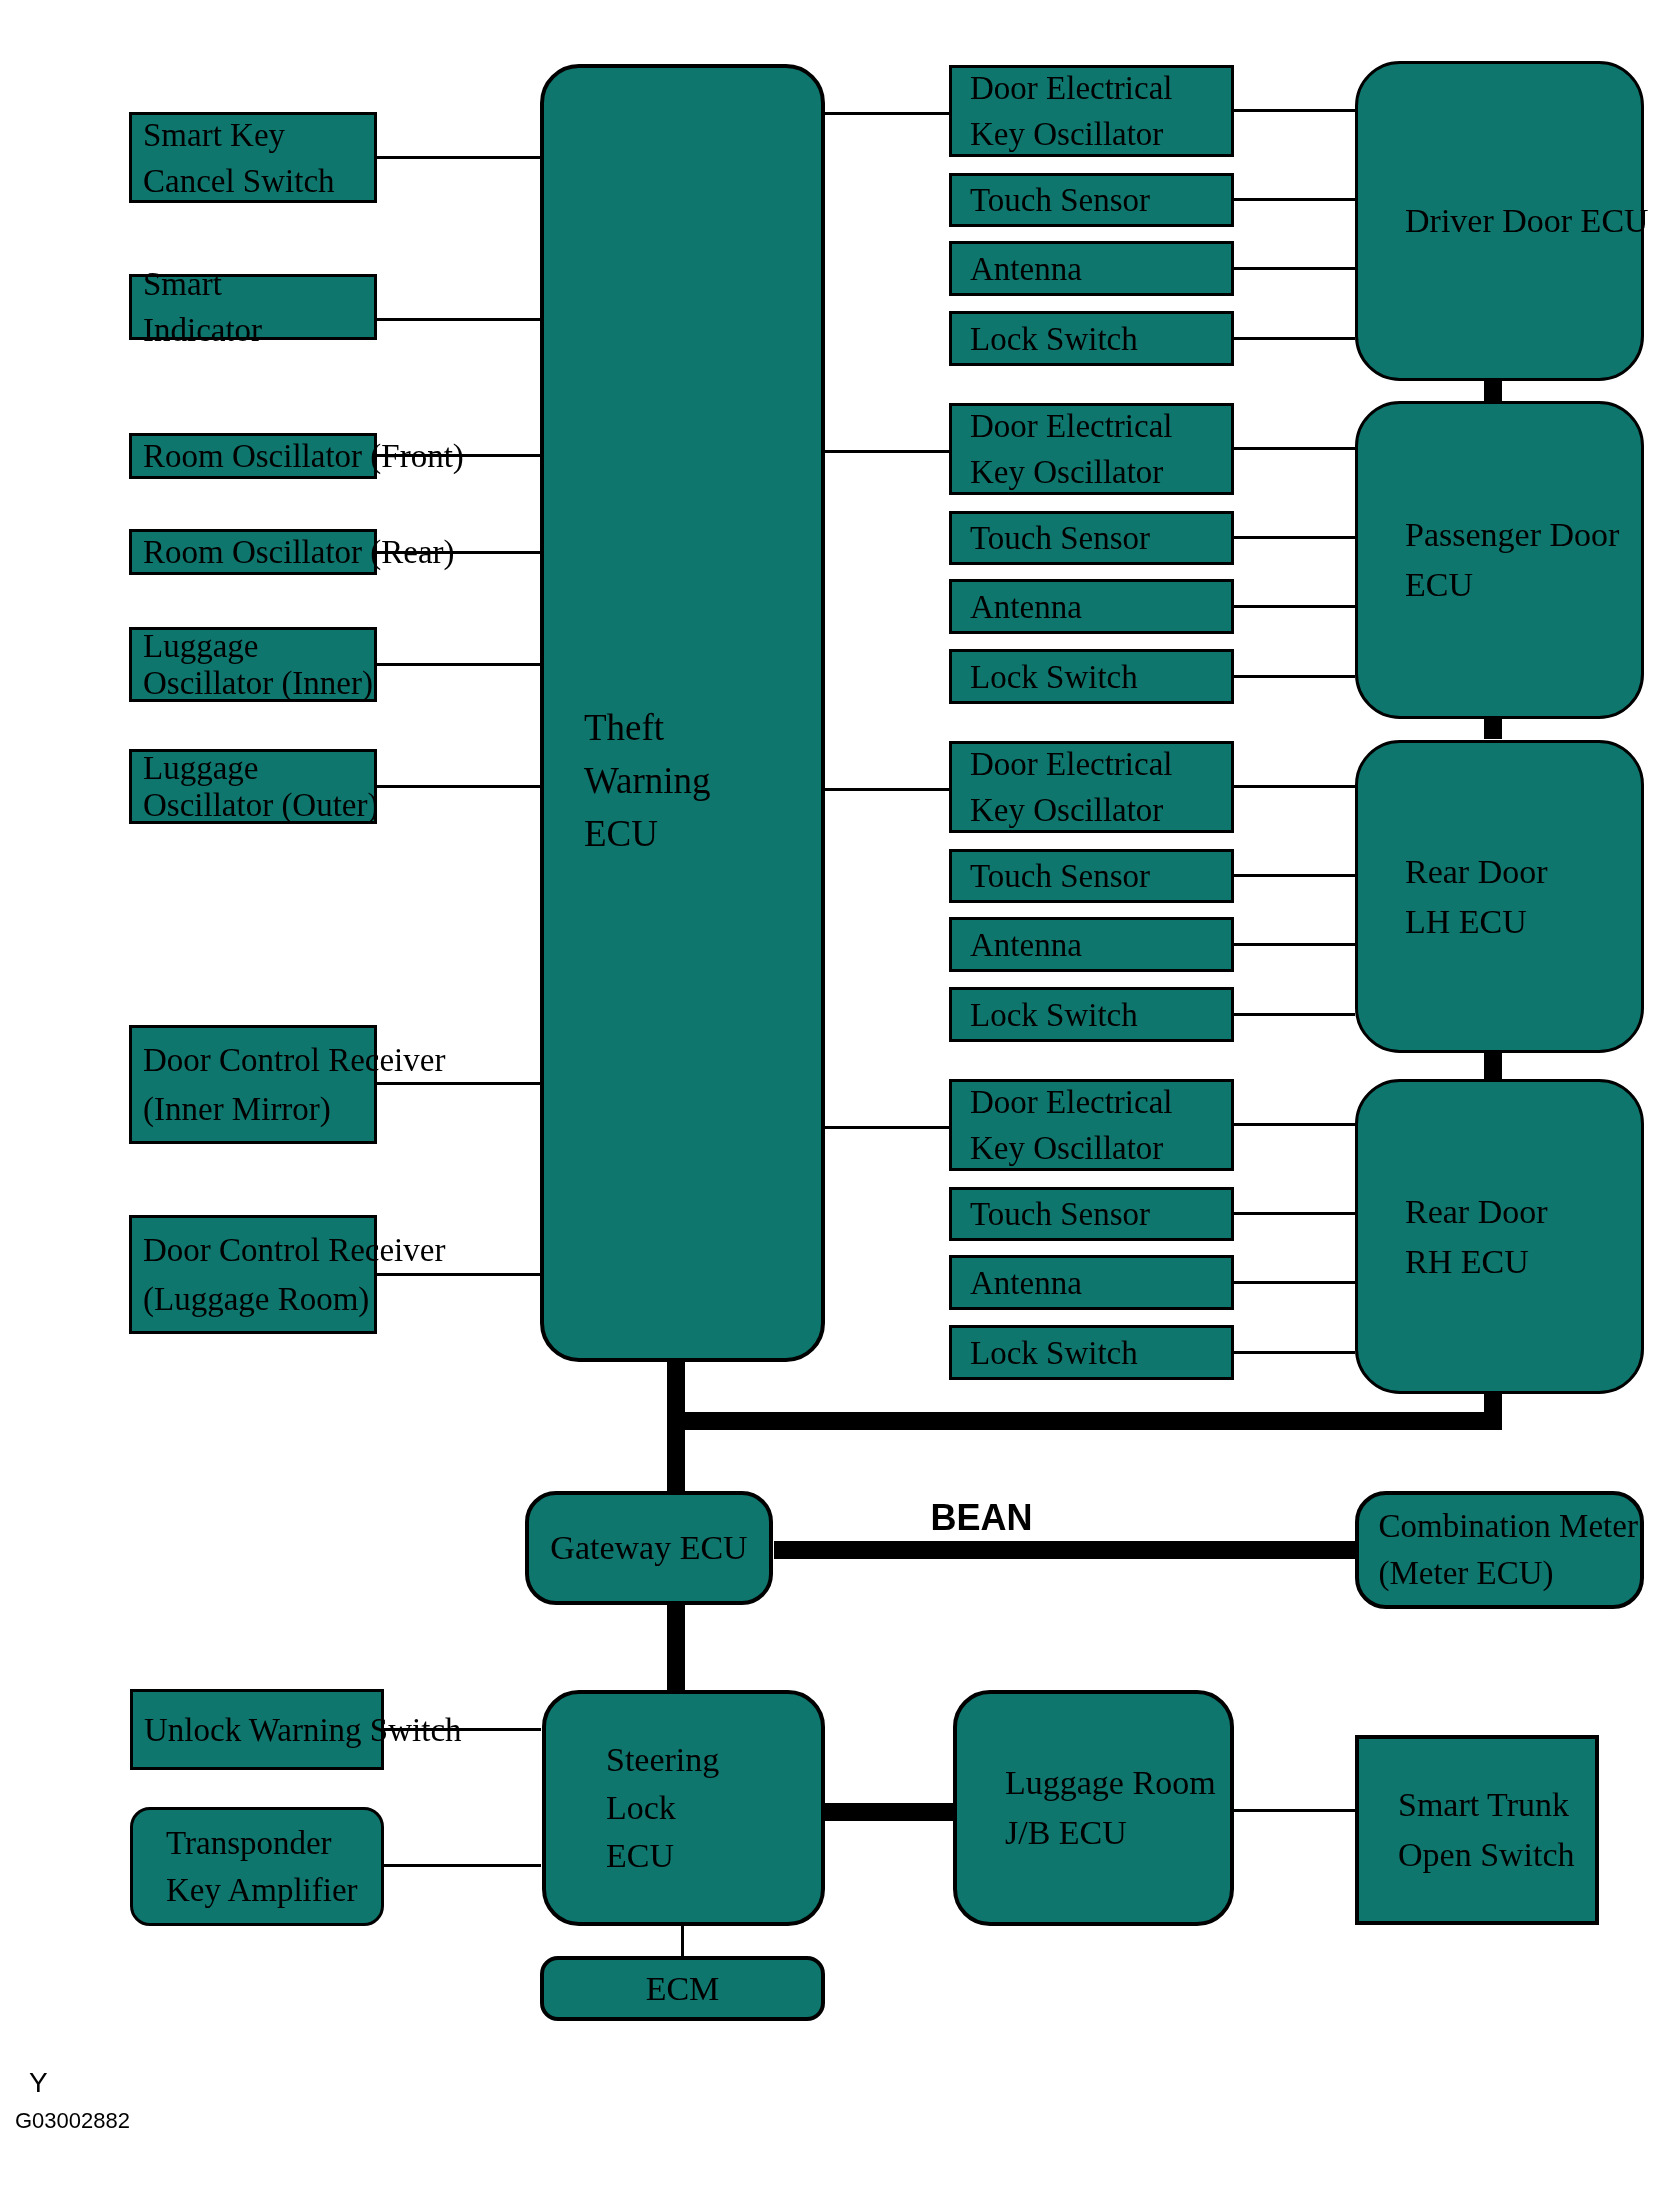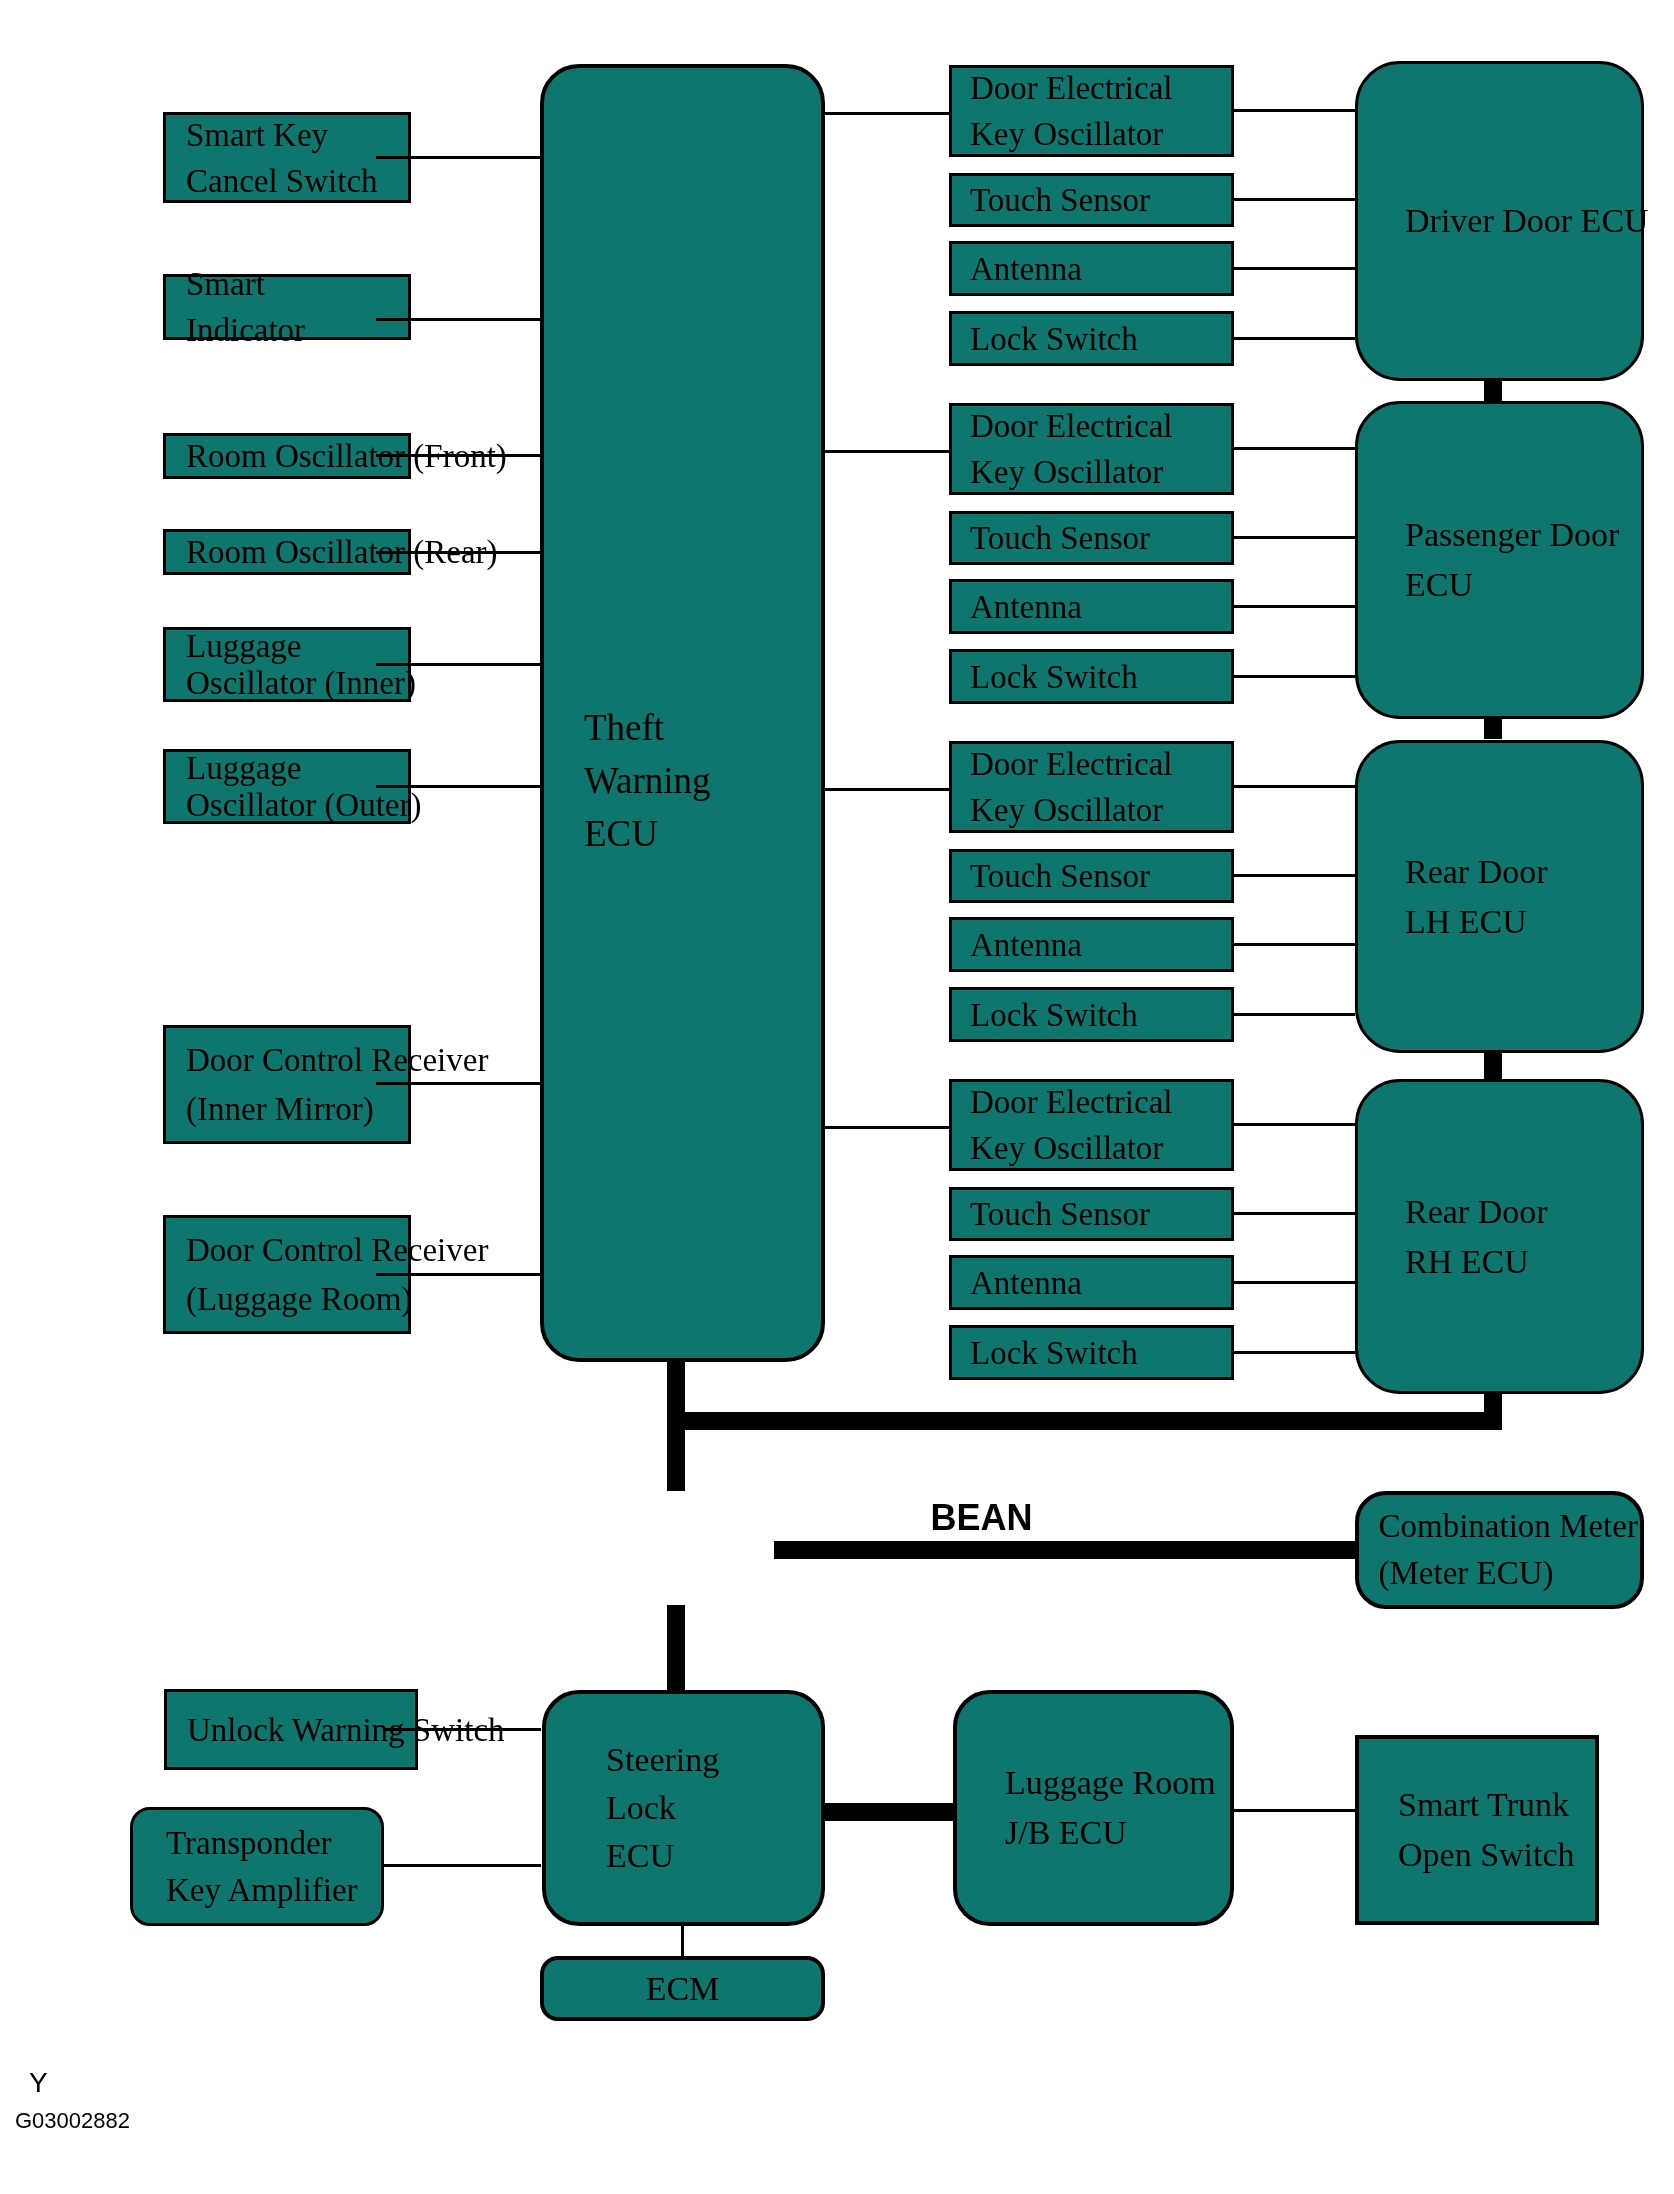--- a/index.html
+++ b/index.html
@@ -17,21 +17,21 @@
     border:3.3px solid #000;
     display:flex;
     flex-direction:column;
     justify-content:center;
     align-items:flex-start;
     font-size:33px;
     line-height:46px;
     white-space:nowrap;
     font-family:Liberation Serif, serif;
   }
-  .box.pad12{padding-left:20px;margin-left:34px;}
+  .box.pad12{padding-left:11px;}
   .box.pad22{padding-left:18px;}
   .box.pad40{padding-left:33px;}
   .box.pad48{padding-left:39px;}
   .round{
     border:4.1px solid #000;
     border-radius:39px;
   }
   .ecu{
     border-radius:45px;
     font-size:34px;
@@ -117,20 +117,23 @@
 
   <div class="wire" style="left:1484px;top:381px;width:18px;height:19.5px;"></div>
   <div class="wire" style="left:1484px;top:718px;width:18px;height:21px;"></div>
   <div class="wire" style="left:1484px;top:1052px;width:18px;height:27px;"></div>
   <div class="wire" style="left:1484px;top:1394px;width:18px;height:36px;"></div>
 
   <div class="wire" style="left:667px;top:1362px;width:18px;height:129px;"></div>
   <div class="wire" style="left:667px;top:1412px;width:835px;height:18px;"></div>
   <div class="wire" style="left:667px;top:1605px;width:18px;height:86px;"></div>
 
+  <div class="box round" style="left:525px;top:1491px;width:248px;height:114px;border-radius:31px;justify-content:center;align-items:center;font-size:34px;">
+    <span>Gateway ECU</span>
+  </div>
 
   <div class="wire" style="left:774px;top:1541px;width:581px;height:18px;"></div>
   <div class="label" style="left:847px;top:1497px;width:269px;text-align:center;font-size:36px;font-weight:bold;">BEAN</div>
 
   <div class="box round lh58" style="left:1355px;top:1491px;width:289px;height:118px;border-radius:31px;padding-left:19.5px;font-size:33px;">Combination Meter<br>(Meter ECU)</div>
 
   <div class="box pad12" style="left:130px;top:1689px;width:254px;height:81px;">Unlock Warning Switch</div>
   <div class="box pad40 lh58" style="left:130px;top:1807px;width:254px;height:119px;">Transponder<br>Key Amplifier</div>
 
   <div class="wire" style="left:384px;top:1728px;width:157px;height:3.3px;"></div>

